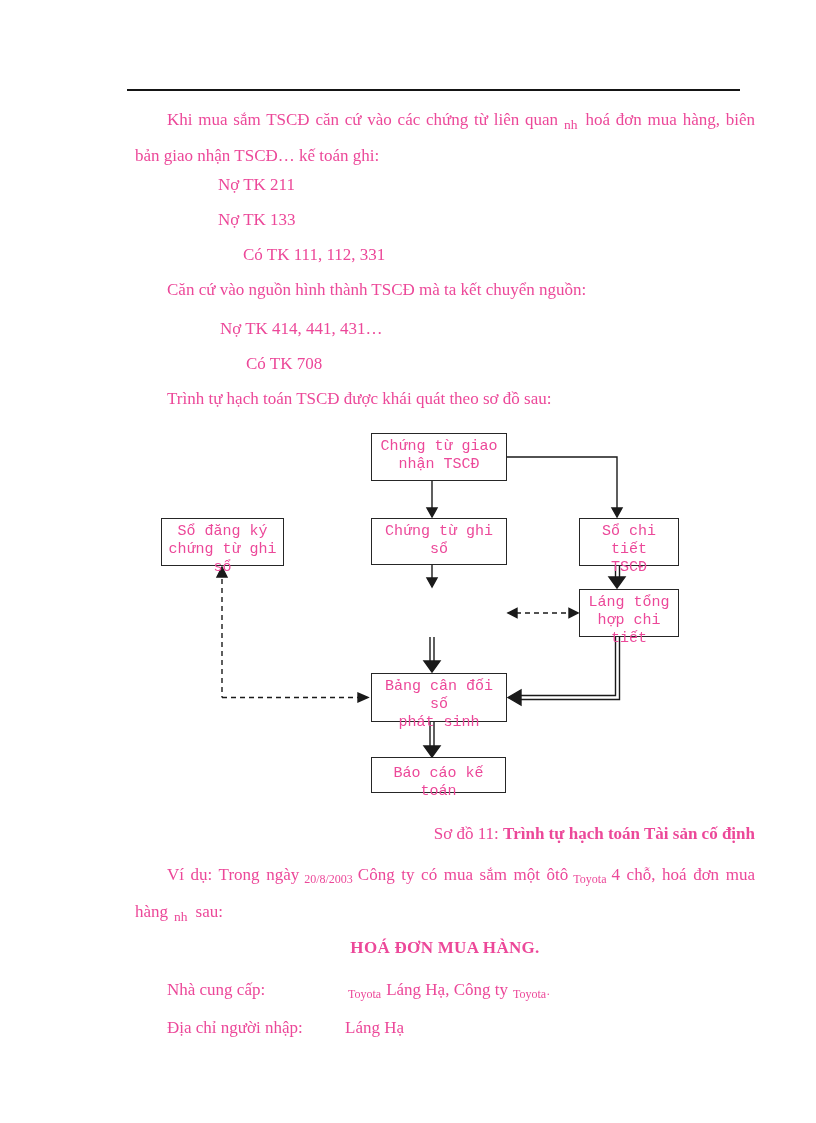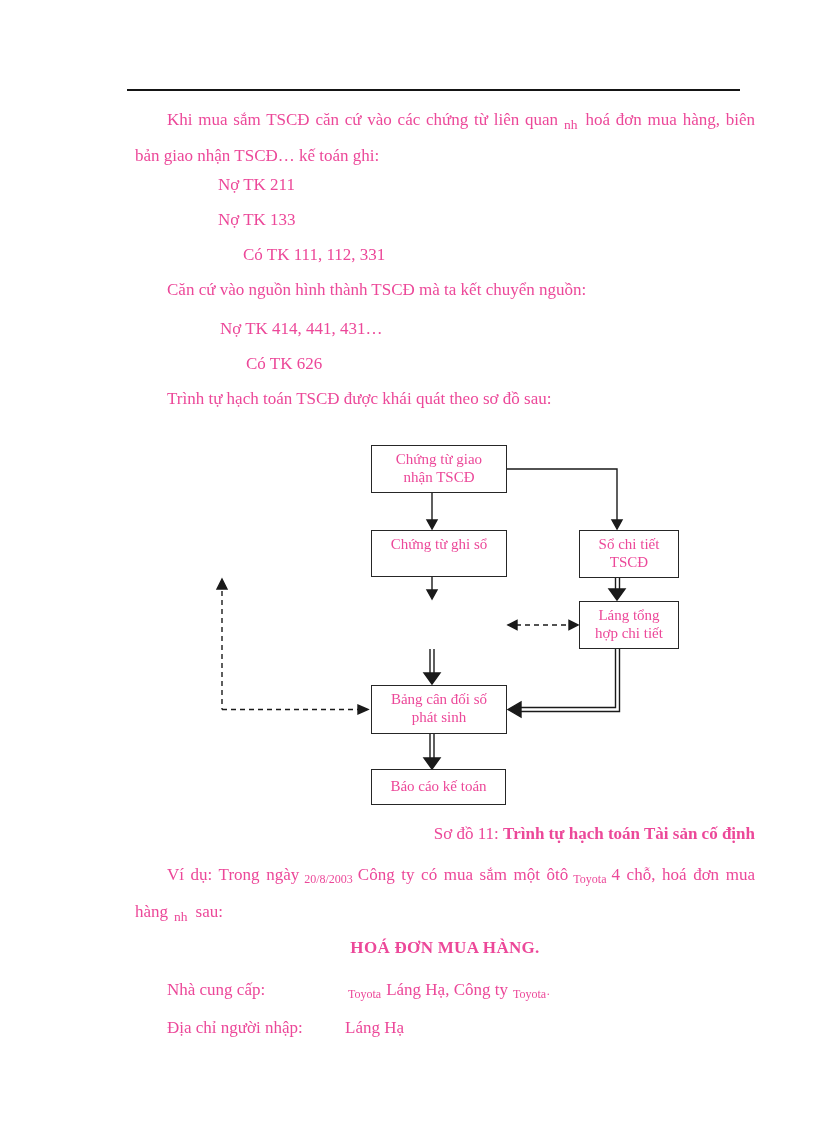--- a/index.html
+++ b/index.html
@@ -16,21 +16,21 @@
   .alt{font-size:12px;position:relative;top:3px;margin:0 5px;}
   .sub{font-size:13.5px;position:relative;top:4px;margin:0 8px 0 6px;}
   .caption{position:absolute;left:135px;top:824px;width:620px;text-align:right;font-size:17px;}
   .caption b{font-weight:bold;}
   .inv-title{position:absolute;left:135px;top:938px;width:620px;text-align:center;font-size:17px;font-weight:bold;letter-spacing:.3px;}
   .row{position:absolute;left:0;width:816px;height:24px;font-size:17px;}
   .row .lbl{position:absolute;left:167px;}
   .row .val{position:absolute;left:348px;white-space:pre;}
   .row2 .val{left:345px;}
   
-  .diagram{position:absolute;left:0;top:436px;width:748px;height:380px;}
+  .diagram{position:absolute;left:0;top:424px;width:748px;height:380px;font-family:Liberation Mono, monospace;}
   .diagram svg{position:absolute;left:0;top:0;}
   .dbox{
     position:absolute;box-sizing:border-box;border:1.5px solid #262626;background:#fff;
     font-size:15px;line-height:18px;text-align:center;padding-top:4px;
   }
   .b-giaonhan{left:371px;top:9px;width:136px;height:48px;}
   .b-dangky{left:161px;top:94px;width:123px;height:48px;}
   .b-ghiso{left:371px;top:94px;width:136px;height:47px;}
   .b-chitiet{left:579px;top:94px;width:100px;height:48px;}
   .b-socai{left:371px;top:164px;width:136px;height:49px;}
@@ -45,21 +45,21 @@
 
   <div class="rule"></div>
 
   <div class="para p1"><span>Khi mua sắm TSCĐ căn cứ vào các chứng từ liên quan</span><span class="sub">nh</span><span>hoá đơn mua hàng, biên bản giao nhận TSCĐ… kế toán ghi:</span></div>
 
   <div class="txt" style="left:218px;top:175px;">Nợ TK 211</div>
   <div class="txt" style="left:218px;top:210px;">Nợ TK 133</div>
   <div class="txt" style="left:243px;top:245px;">Có TK 111, 112, 331</div>
   <div class="txt" style="left:167px;top:280px;">Căn cứ vào nguồn hình thành TSCĐ mà ta kết chuyển nguồn:</div>
   <div class="txt" style="left:220px;top:319px;">Nợ TK 414, 441, 431…</div>
-  <div class="txt" style="left:246px;top:354px;">Có TK 626</div>
+  <div class="txt" style="left:246px;top:354px;">Có TK 708</div>
   <div class="txt" style="left:167px;top:389px;">Trình tự hạch toán TSCĐ được khái quát theo sơ đồ sau:</div>
 
   <div class="diagram">
     <svg width="816" height="380" viewBox="0 0 816 380">
       <g stroke="#1a1a1a" stroke-width="1.4" fill="#1a1a1a">
         
         <line x1="432" y1="57" x2="432" y2="86"></line>
         <polygon points="432,93 427,84 437,84"></polygon>
         
         <polyline points="507,33 617,33 617,86" fill="none"></polyline>
@@ -92,20 +92,24 @@
         <line x1="430" y1="298" x2="430" y2="322"></line>
         <line x1="434" y1="298" x2="434" y2="322"></line>
         <polygon points="432,333 424,322 440,322"></polygon>
       </g>
     </svg>
 
     <div class="dbox b-giaonhan">
       <div>Chứng từ giao</div>
       <div>nhận TSCĐ</div>
     </div>
+    <div class="dbox b-dangky">
+      <div>Sổ đăng ký</div>
+      <div>chứng từ ghi sổ</div>
+    </div>
     <div class="dbox b-ghiso">
       <div>Chứng từ ghi sổ</div>
     </div>
     <div class="dbox b-chitiet">
       <div>Sổ chi tiết</div>
       <div>TSCĐ</div>
     </div>
     <div class="dbox b-tonghop">
       <div>Láng tổng</div>
       <div>hợp chi tiết</div>

